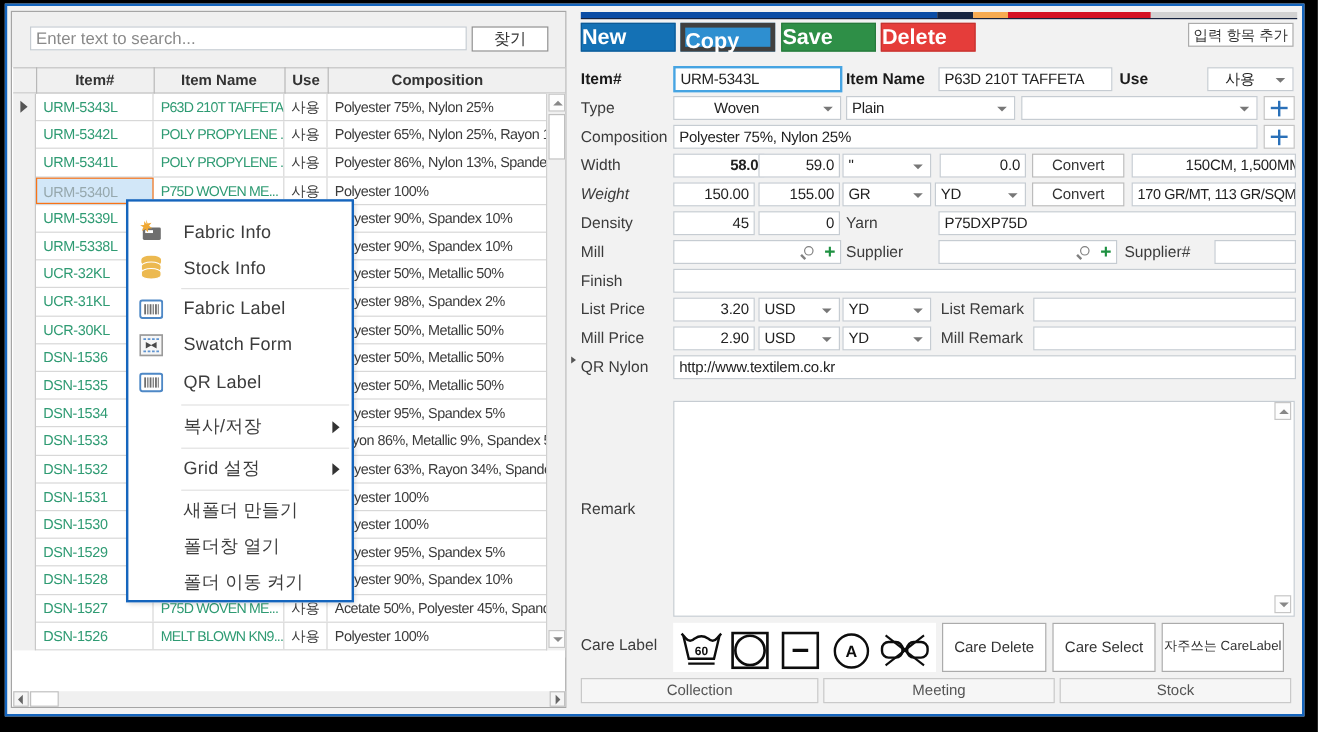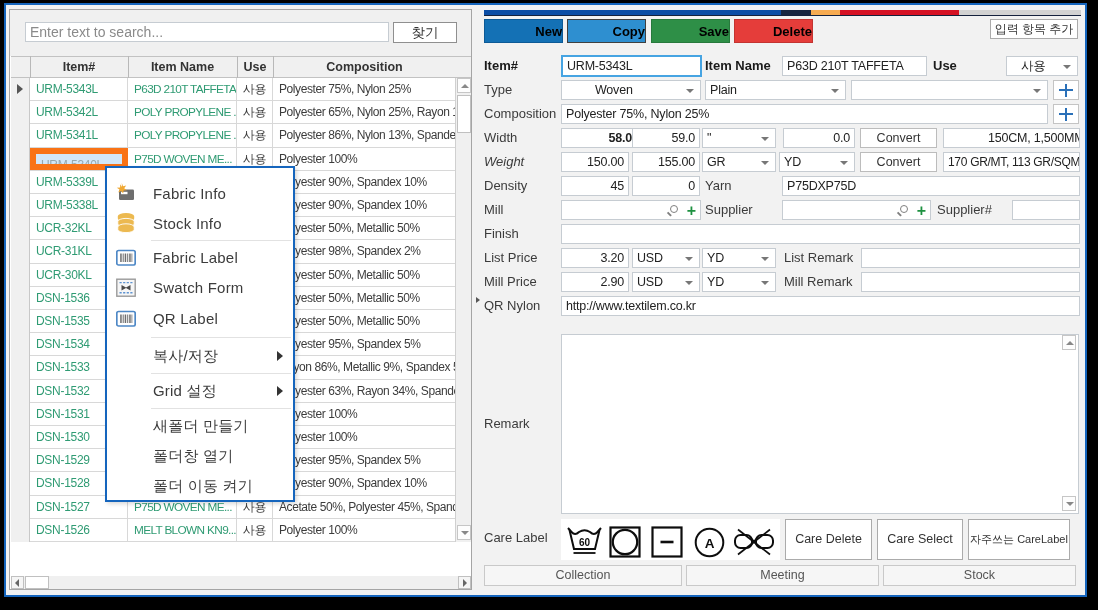--- a/index.html
+++ b/index.html
@@ -4,21 +4,21 @@
 *{margin:0;padding:0;box-sizing:border-box;}
 html,body{width:1098px;height:610px;background:#000;overflow:hidden;font-family:"Liberation Sans",sans-serif;}
 #win{position:absolute;left:4px;top:3px;width:1083px;height:594px;background:#f2f2f2;border:2px solid #1565bd;}
 .a{position:absolute;}
 .inp{position:absolute;background:#fff;border:1px solid #c6ccd2;font-size:12.5px;letter-spacing:-0.2px;color:#222;padding:0 4px;white-space:nowrap;overflow:hidden;line-height:18px;}
 .num{text-align:right;}
 .lbl{position:absolute;font-size:13px;color:#3b3b3b;line-height:20px;white-space:nowrap;}
 .blbl{font-weight:bold;color:#1a1a1a;}
 .arr{position:absolute;right:6px;top:8px;width:0;height:0;border-left:4px solid transparent;border-right:4px solid transparent;border-top:4px solid #777;}
 .wbtn{position:absolute;background:#fff;border:1px solid #ababab;font-size:12.5px;color:#333;text-align:center;white-space:nowrap;overflow:hidden;}
-.cbtn{position:absolute;height:24px;width:79px;color:#000000;font-weight:bold;font-size:13px;text-align:right;line-height:23px;}
+.cbtn{position:absolute;height:24px;width:79px;color:#ffffff;font-weight:bold;font-size:18px;text-align:left;line-height:23px;}
 .plus{position:absolute;width:26px;height:20px;background:#fff;border:1px solid #c4c4c4;}
 .plus:before{content:"";position:absolute;left:50%;top:2.5px;bottom:2.5px;width:2.6px;margin-left:-1.3px;background:#2a70b8;}
 .plus:after{content:"";position:absolute;top:50%;left:5px;right:5px;height:2.6px;margin-top:-1.3px;background:#2a70b8;}
 .hl{width:1px;height:22px;background:#b8b8b8;}
 .ht{top:0;height:22px;line-height:22px;text-align:center;font-weight:bold;font-size:12.5px;color:#333;}
 .row{position:absolute;left:0;width:426px;height:23.2px;border-bottom:1px solid #d8d8d8;font-size:12px;letter-spacing:-0.3px;line-height:22px;white-space:nowrap;}
 .c1{position:absolute;left:0;top:0;width:98px;height:100%;border-right:1px solid #d8d8d8;color:#2f9b73;padding-left:6px;overflow:hidden;}
 .c2{position:absolute;left:98px;top:0;width:109px;height:100%;border-right:1px solid #d8d8d8;color:#2f9b73;padding-left:6px;overflow:hidden;font-size:11.8px;letter-spacing:-0.65px;}
 .c3{position:absolute;left:207px;top:0;width:36px;height:100%;border-right:1px solid #d8d8d8;color:#3c3c3c;text-align:center;overflow:hidden;}
 .c4{position:absolute;left:243px;top:0;width:183px;height:100%;color:#3c3c3c;padding-left:6px;overflow:hidden;letter-spacing:-0.42px;}
@@ -72,21 +72,21 @@
           <span class="c3">사용</span>
           <span class="c4">Polyester 65%, Nylon 25%, Rayon 1</span>
         </div>
     <div class="row" style="top:46.4px;">
           <span class="c1">URM-5341L</span>
           <span class="c2">POLY PROPYLENE ...</span>
           <span class="c3">사용</span>
           <span class="c4">Polyester 86%, Nylon 13%, Spandex</span>
         </div>
     <div class="row" style="top:69.6px;">
-          <span class="c1" style="background:#d2e7f8;border:6px solid #f97316;color:#96a8ad;padding-left:5px;">URM-5340L</span>
+          <span class="c1" style="background:#d2e7f8;border:1px solid #f97316;color:#96a8ad;padding-left:5px;">URM-5340L</span>
           <span class="c2">P75D WOVEN ME...</span>
           <span class="c3">사용</span>
           <span class="c4">Polyester 100%</span>
         </div>
     <div class="row" style="top:92.8px;">
           <span class="c1">URM-5339L</span>
           <span class="c2">P80D KNIT SP...</span>
           <span class="c3">사용</span>
           <span class="c4">Polyester 90%, Spandex 10%</span>
         </div>
@@ -207,21 +207,21 @@
 
 <div class="a" style="left:478px;top:5px;width:597px;height:6px;border-bottom:1.5px solid #14213d;">
   <div class="a" style="left:0;top:0;width:297px;height:4.5px;background:#0b4da5;"></div>
   <div class="a" style="left:297px;top:0;width:30px;height:4.5px;background:#172540;"></div>
   <div class="a" style="left:327px;top:0;width:29px;height:4.5px;background:#f7ab51;"></div>
   <div class="a" style="left:356px;top:0;width:119px;height:4.5px;background:#d51224;"></div>
   <div class="a" style="left:475px;top:0;width:122px;height:4.5px;background:#d2d2d2;"></div>
 </div>
 
 <div class="cbtn" style="left:478px;top:14px;background:#1471b5;border:1px solid #0d5a96;">New</div>
-<div class="cbtn" style="left:561px;top:14px;background:#2e8fd0;border:1px solid #404040;">Copy</div>
+<div class="cbtn" style="left:561px;top:14px;background:#2e8fd0;border:4px solid #404040;">Copy</div>
 <div class="cbtn" style="left:645px;top:14px;background:#2e8f47;border:1px solid #27793c;">Save</div>
 <div class="cbtn" style="left:728px;top:14px;background:#e53d3a;border:1px solid #c33431;">Delete</div>
 <div class="wbtn" style="left:984px;top:14px;width:88px;height:20px;line-height:18px;font-size:12px;">입력 항목 추가</div>
 
 <div id="form">
 
 <div class="lbl blbl" style="left:478px;top:51px;">Item#</div>
 <div class="inp" style="left:555px;top:50px;width:141px;height:22px;border:2px solid #46a4e2;line-height:18px;">URM-5343L</div>
 <div class="lbl blbl" style="left:699px;top:51px;">Item Name</div>
 <div class="inp" style="left:776px;top:51px;width:145px;height:20px;">P63D 210T TAFFETA</div>

